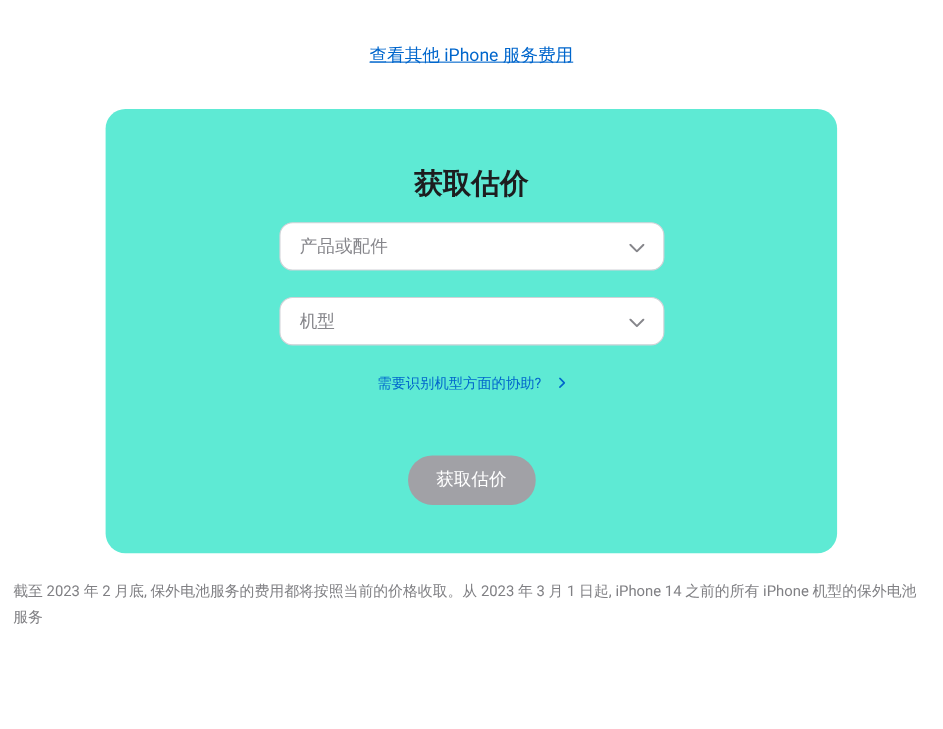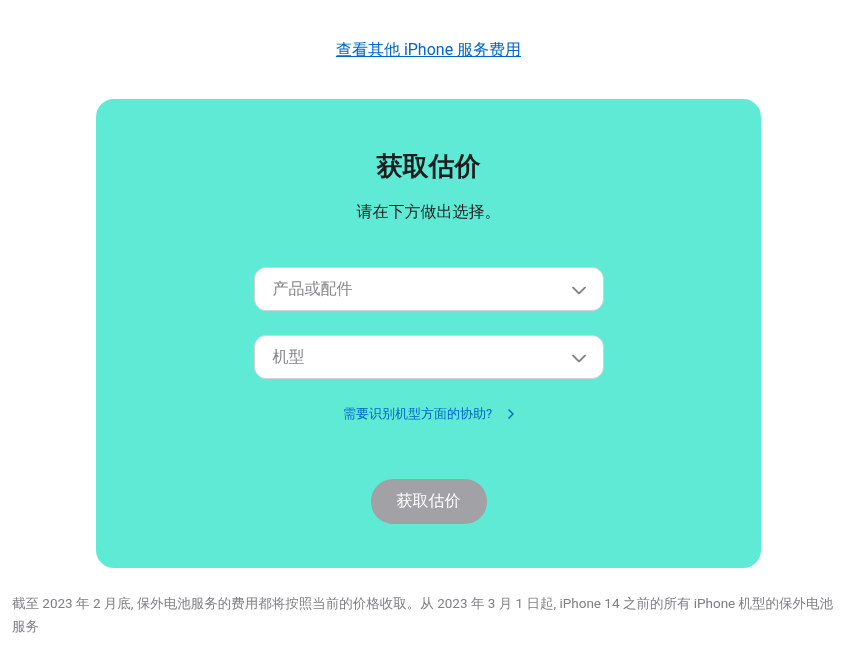--- a/index.html
+++ b/index.html
@@ -100,21 +100,20 @@
       margin-bottom: 12px;
     }
   </style>
 </head>
 <body>
 
 <div class="top-link">查看其他 iPhone 服务费用</div>
 
 <div class="card">
   <div class="card-title">获取估价</div>
-  <div class="card-subtitle">请在下方做出选择。</div>
 
   <div class="select-wrap">
     <div class="select-box">
       <span>产品或配件</span>
     </div>
     <span class="chevron">
       <svg width="14" height="8" viewBox="0 0 14 8" fill="none">
           <path d="M1 1L7 7L13 1" stroke="#86868b" stroke-width="1.8" stroke-linecap="round" stroke-linejoin="round"></path>
         </svg>
     </span>

